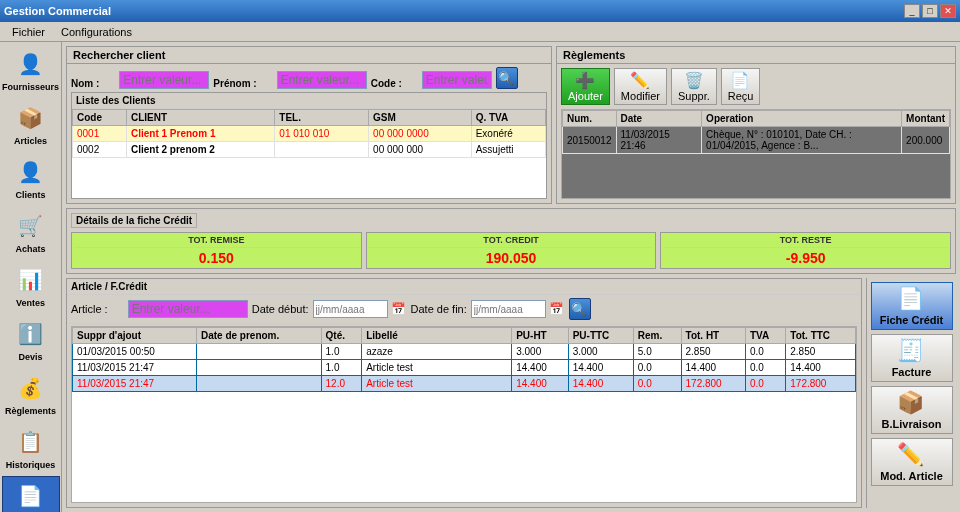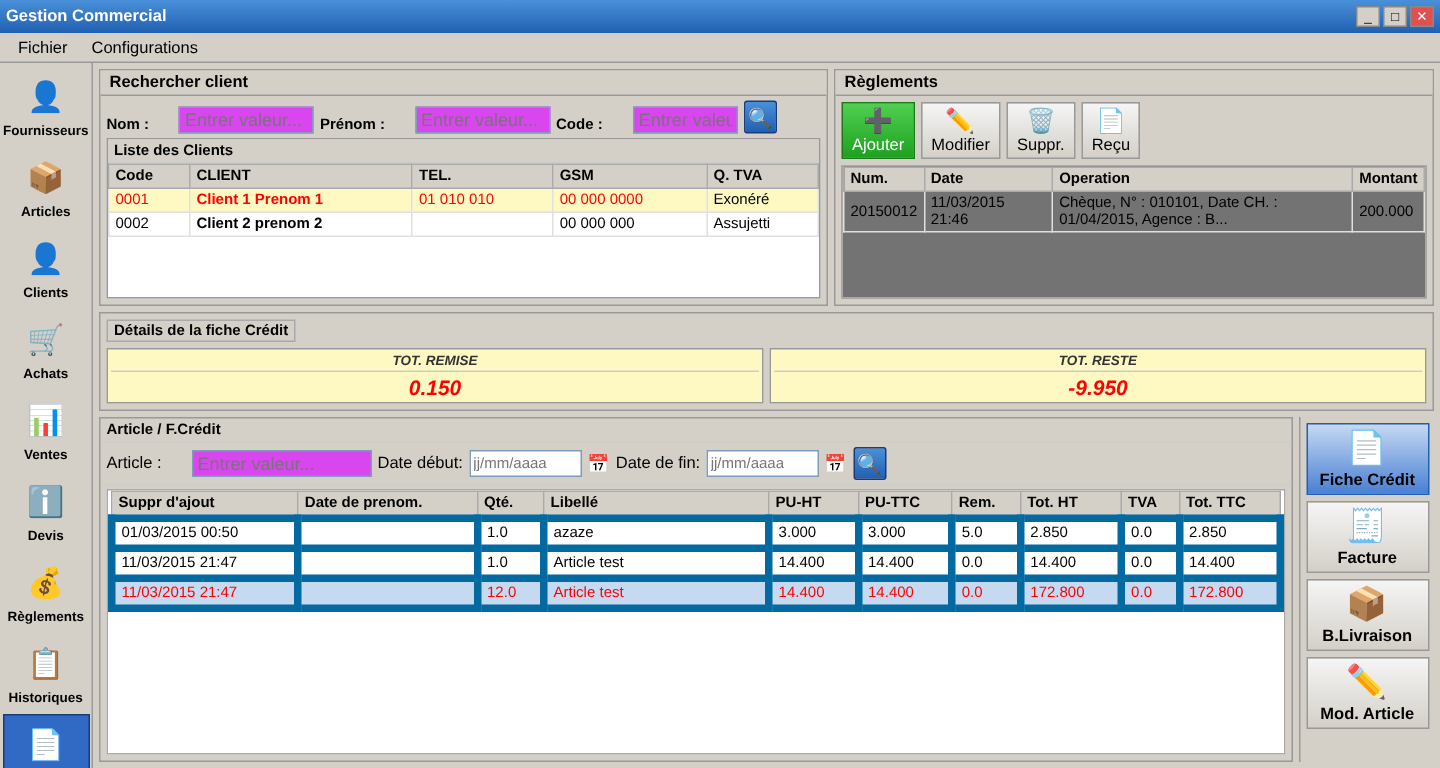--- a/index.html
+++ b/index.html
@@ -226,24 +226,23 @@
       background: #d4d0c8;
       padding: 4px;
     }
     .credit-boxes {
       display: flex;
       gap: 4px;
     }
     .credit-box {
       flex: 1;
       border: 1px solid #999;
-      background: #fef9c3;
+      background: #bef264;
       text-align: center;
       padding: 2px;
-      font-style: italic;
     }
     .credit-box-label {
       font-size: 9px;
       font-weight: bold;
       color: #333;
       display: block;
       border-bottom: 1px solid #ccc;
       padding-bottom: 2px;
       margin-bottom: 2px;
     }
@@ -280,21 +279,21 @@
     .article-table { width: 100%; border-collapse: collapse; }
     .article-table th {
       background: #d4d0c8;
       border: 1px solid #aaa;
       padding: 2px 4px;
       font-size: 10px;
       text-align: left;
       white-space: nowrap;
     }
     .article-table td {
-      border: 5px solid #0369a1;
+      border: 1px solid #0369a1;
       padding: 2px 4px;
       font-size: 10px;
       white-space: nowrap;
     }
     .article-table tr.selected-row td {
       background: #c5d9f1;
       color: red;
     }
 
     
@@ -489,20 +488,24 @@
         </div>
       </div>
     </div>
 
     <div class="credit-details">
       <div style="font-size:10px;font-weight:bold;margin-bottom:4px;border:1px solid #aaa;padding:1px 4px;display:inline-block;">Détails de la fiche Crédit</div>
       <div class="credit-boxes">
         <div class="credit-box">
           <span class="credit-box-label">TOT. REMISE</span>
           <span class="credit-box-value">0.150</span>
+        </div>
+        <div class="credit-box">
+          <span class="credit-box-label">TOT. CREDIT</span>
+          <span class="credit-box-value">190.050</span>
         </div>
         <div class="credit-box">
           <span class="credit-box-label">TOT. RESTE</span>
           <span class="credit-box-value negative">-9.950</span>
         </div>
       </div>
     </div>
 
     <div class="section-wrapper">
       <div class="article-section">

